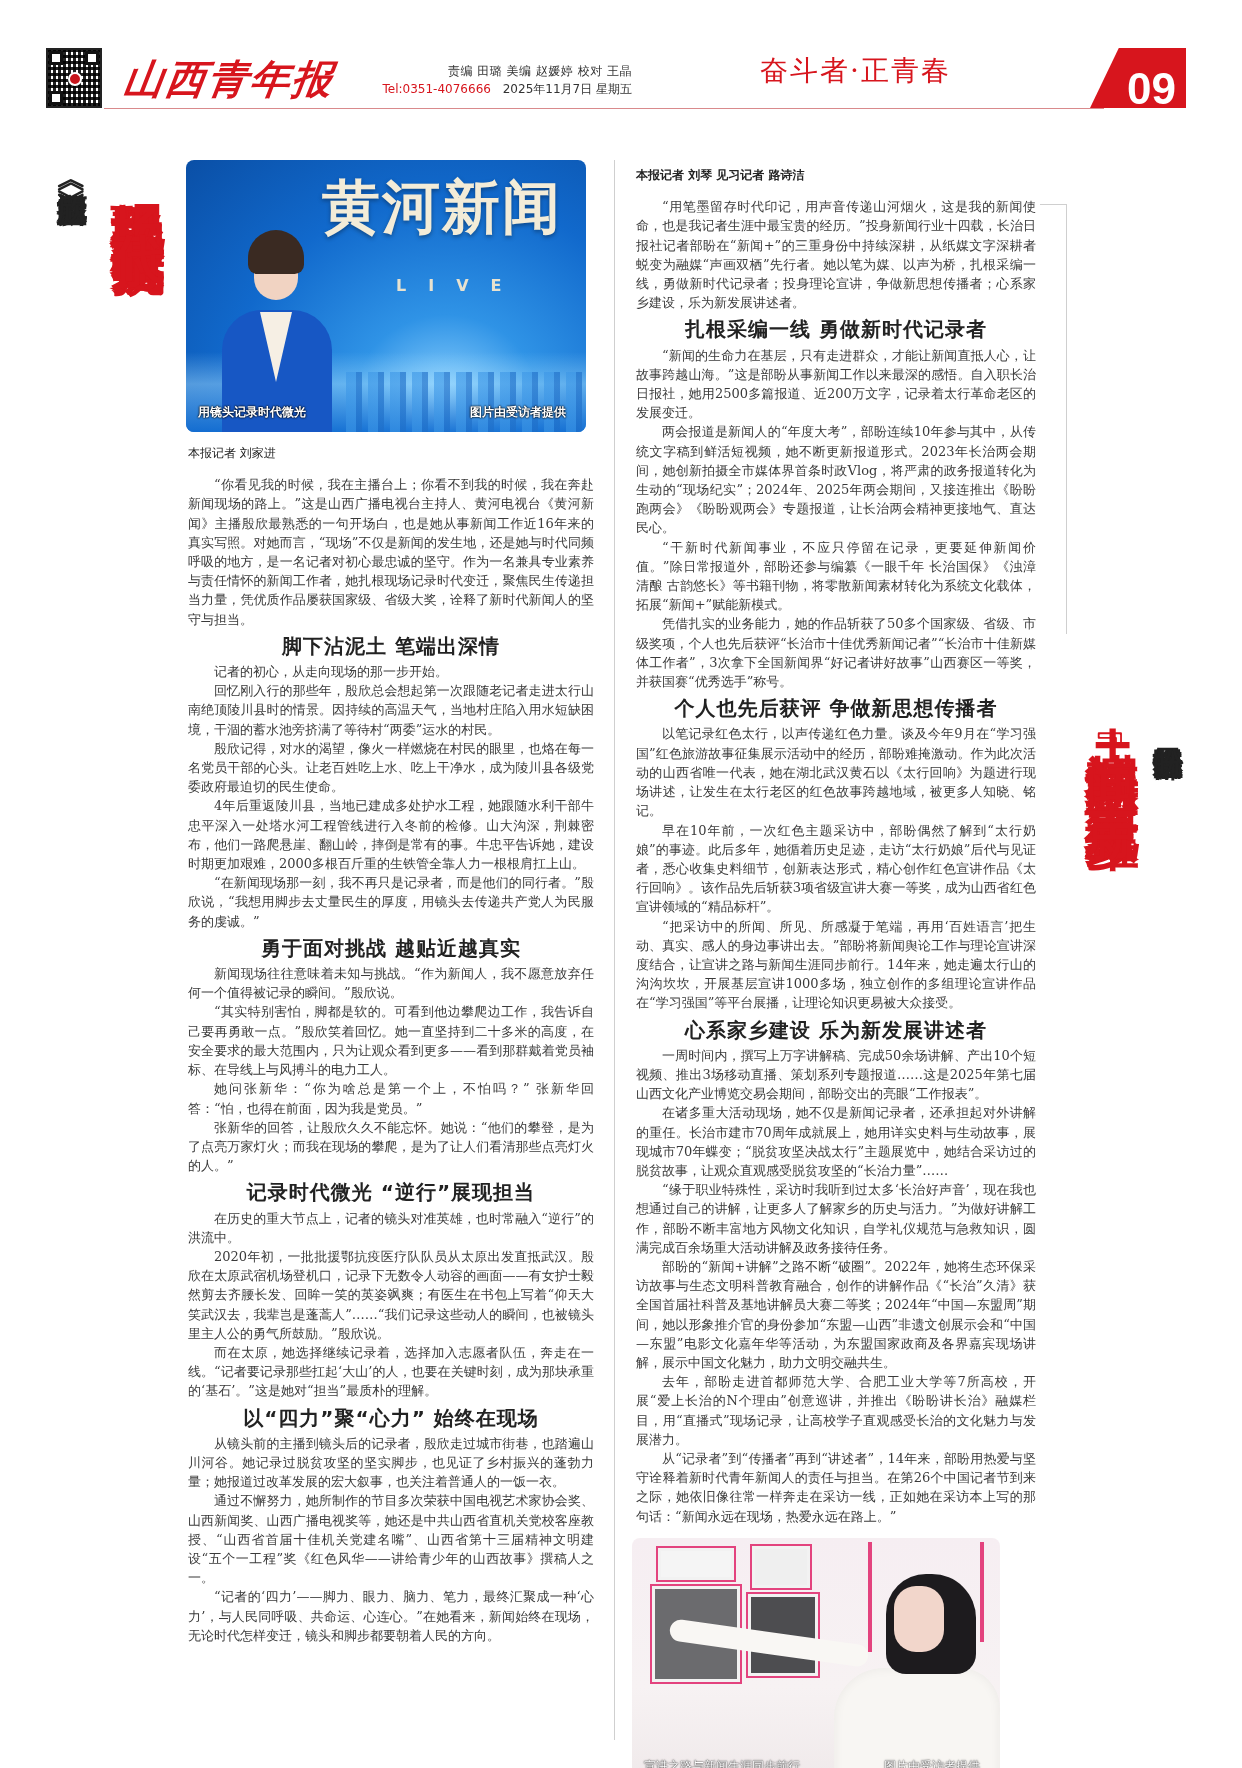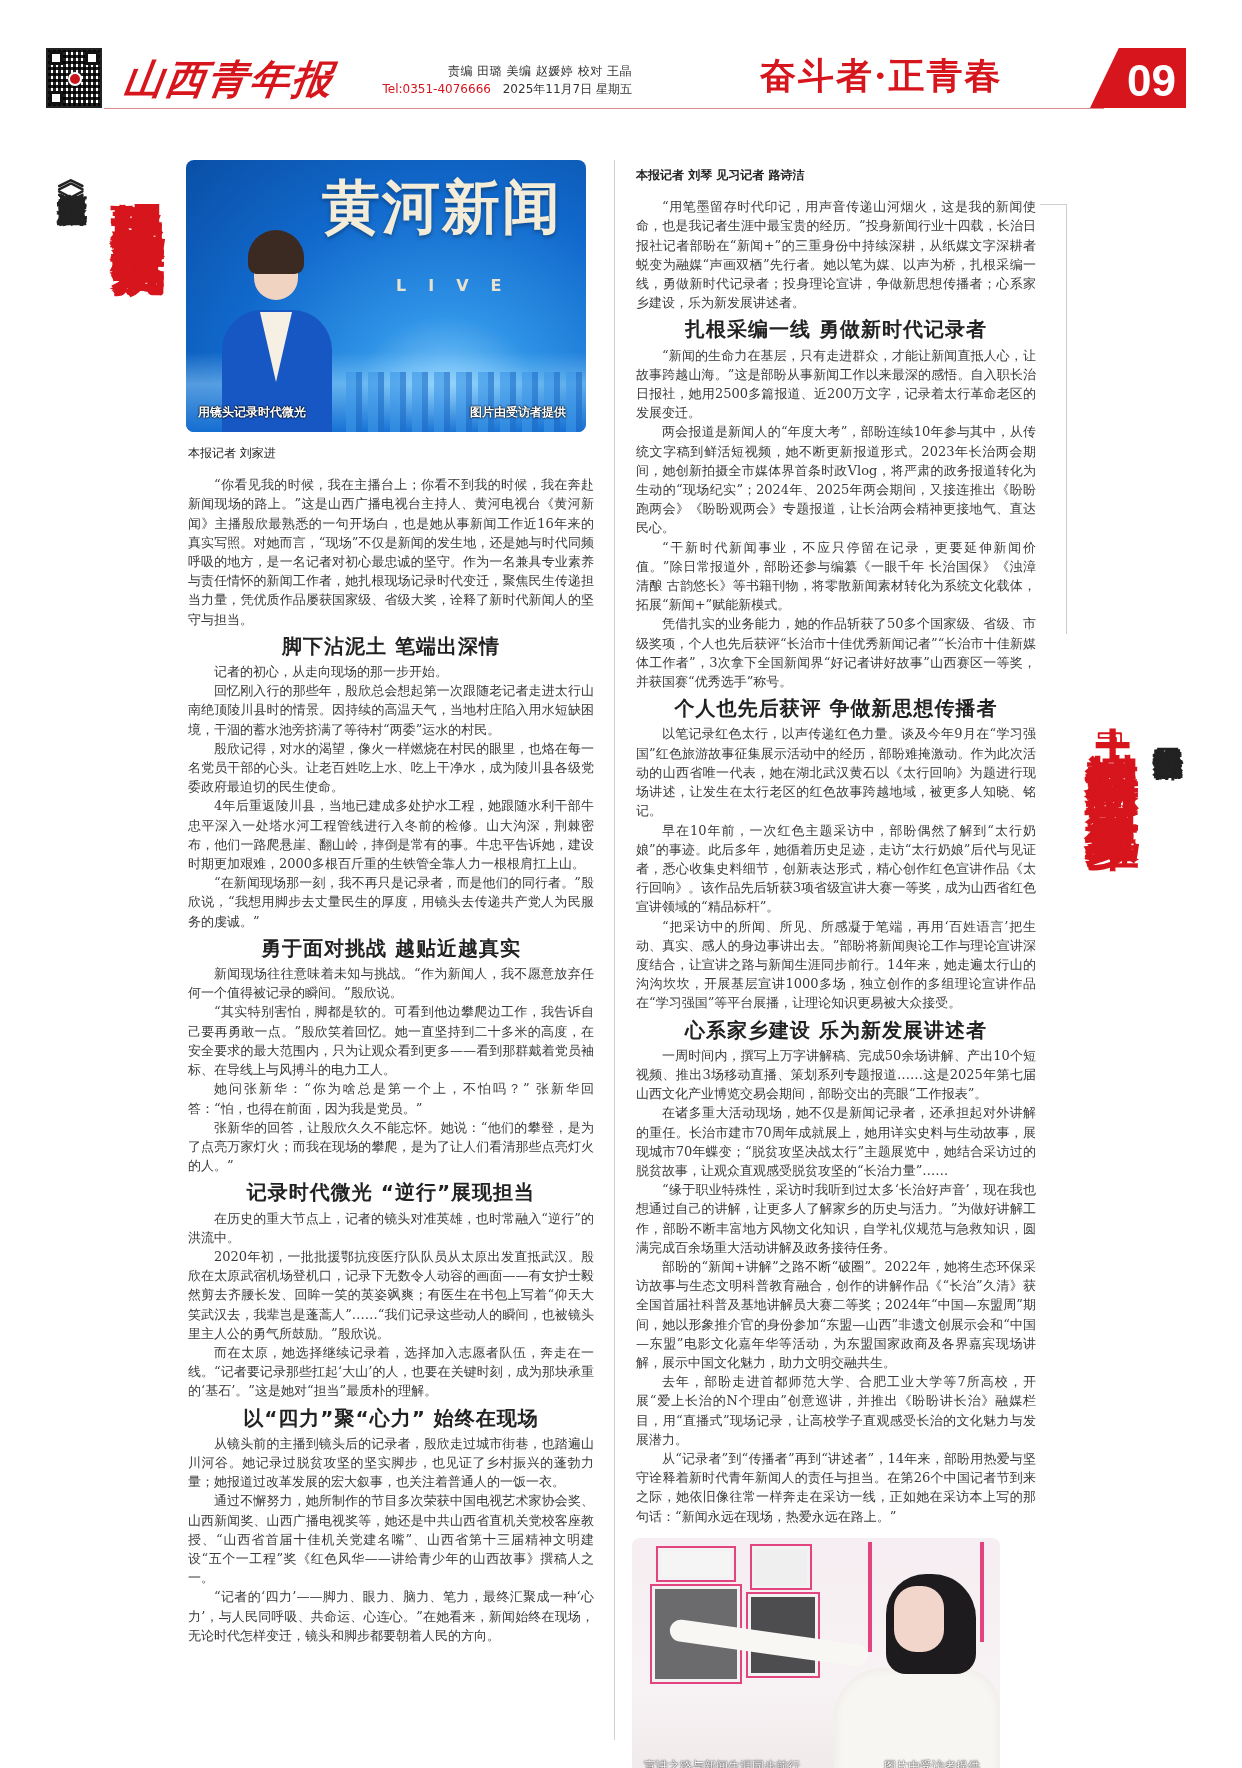--- a/index.html
+++ b/index.html
@@ -14,24 +14,24 @@
       background-blend-mode: multiply; border: 2px solid #222; }
   .qr .corner { position:absolute; width:14px; height:14px; border:3px solid #111; background:#fff; }
   .qr .corner.tl{left:1px;top:1px}.qr .corner.tr{right:1px;top:1px}.qr .corner.bl{left:1px;bottom:1px}
   .qr .dot { position:absolute; left:20px; top:22px; width:14px; height:14px; border-radius:50%; background:#c8161d; border:2px solid #fff; }
   .logo { position: absolute; left: 124px; top: 52px; font-family: "DejaVu Serif", serif; font-style: italic; font-weight: bold;
       font-size: 40px; color: #d7151d; letter-spacing: 2px; transform: skewX(-8deg); }
   .rule-top { position: absolute; left: 104px; top: 108px; width: 1000px; height: 1px; background: #d98a8c; }
   .credits { position: absolute; right: 610px; top: 62px; text-align: right; font-family: "DejaVu Sans", sans-serif; font-size: 12px; color: #333; line-height: 18px; }
   .credits .line1 { letter-spacing: 0.5px; }
   .credits .tel { color: #d7151d; margin-right: 8px; }
-  .slogan { position: absolute; left: 760px; top: 52px; font-family: "DejaVu Serif", serif; font-weight: bold; font-size: 36px; color: #d7151d; letter-spacing: 2px; }
+  .slogan { position: absolute; left: 760px; top: 52px; font-family: "DejaVu Serif", serif; font-weight: normal; font-size: 28px; color: #d7151d; letter-spacing: 2px; }
   .page-badge { position: absolute; left: 1090px; top: 48px; width: 96px; height: 60px; }
   .page-badge .box { position:absolute; left:0; top:0; width:96px; height:60px; background:#d7151d; clip-path: polygon(30% 0,100% 0,100% 100%,0 100%); }
-  .page-badge .num { position:absolute; right:10px; top:8px; font-family:"Liberation Sans",sans-serif; font-weight:bold; font-size:44px; color:#fff; }
+  .page-badge .num { position:absolute; right:10px; top:16px; font-family:"Liberation Sans",sans-serif; font-weight:bold; font-size:44px; color:#fff; }
 
   
   .vhead { position: absolute; writing-mode: vertical-rl; text-orientation: upright; white-space: nowrap; }
   .vhead-left-sub { left: 54px; top: 170px; font-family: "DejaVu Serif", serif; font-weight: bold; font-size: 30px; color: #222; letter-spacing: 0px; line-height: 36px; }
   .vhead-left-main { left: 108px; top: 168px; font-family: "DejaVu Sans", sans-serif; font-weight: bold; font-size: 54px; color: #d7151d; letter-spacing: -1px; line-height: 60px; }
   .vhead-left-main .gap { display:inline-block; height: 30px; }
   .vhead-right-main { left: 1082px; top: 716px; font-family: "DejaVu Sans", sans-serif; font-weight: bold; font-size: 54px; color: #d7151d; letter-spacing: -2px; line-height: 60px; }
   .vhead-right-sub { left: 1150px; top: 724px; font-family: "DejaVu Serif", serif; font-weight: bold; font-size: 30px; color: #222; line-height: 36px; }
   .bracket { display:inline-block; color:#d7151d; font-weight: normal; }
 

